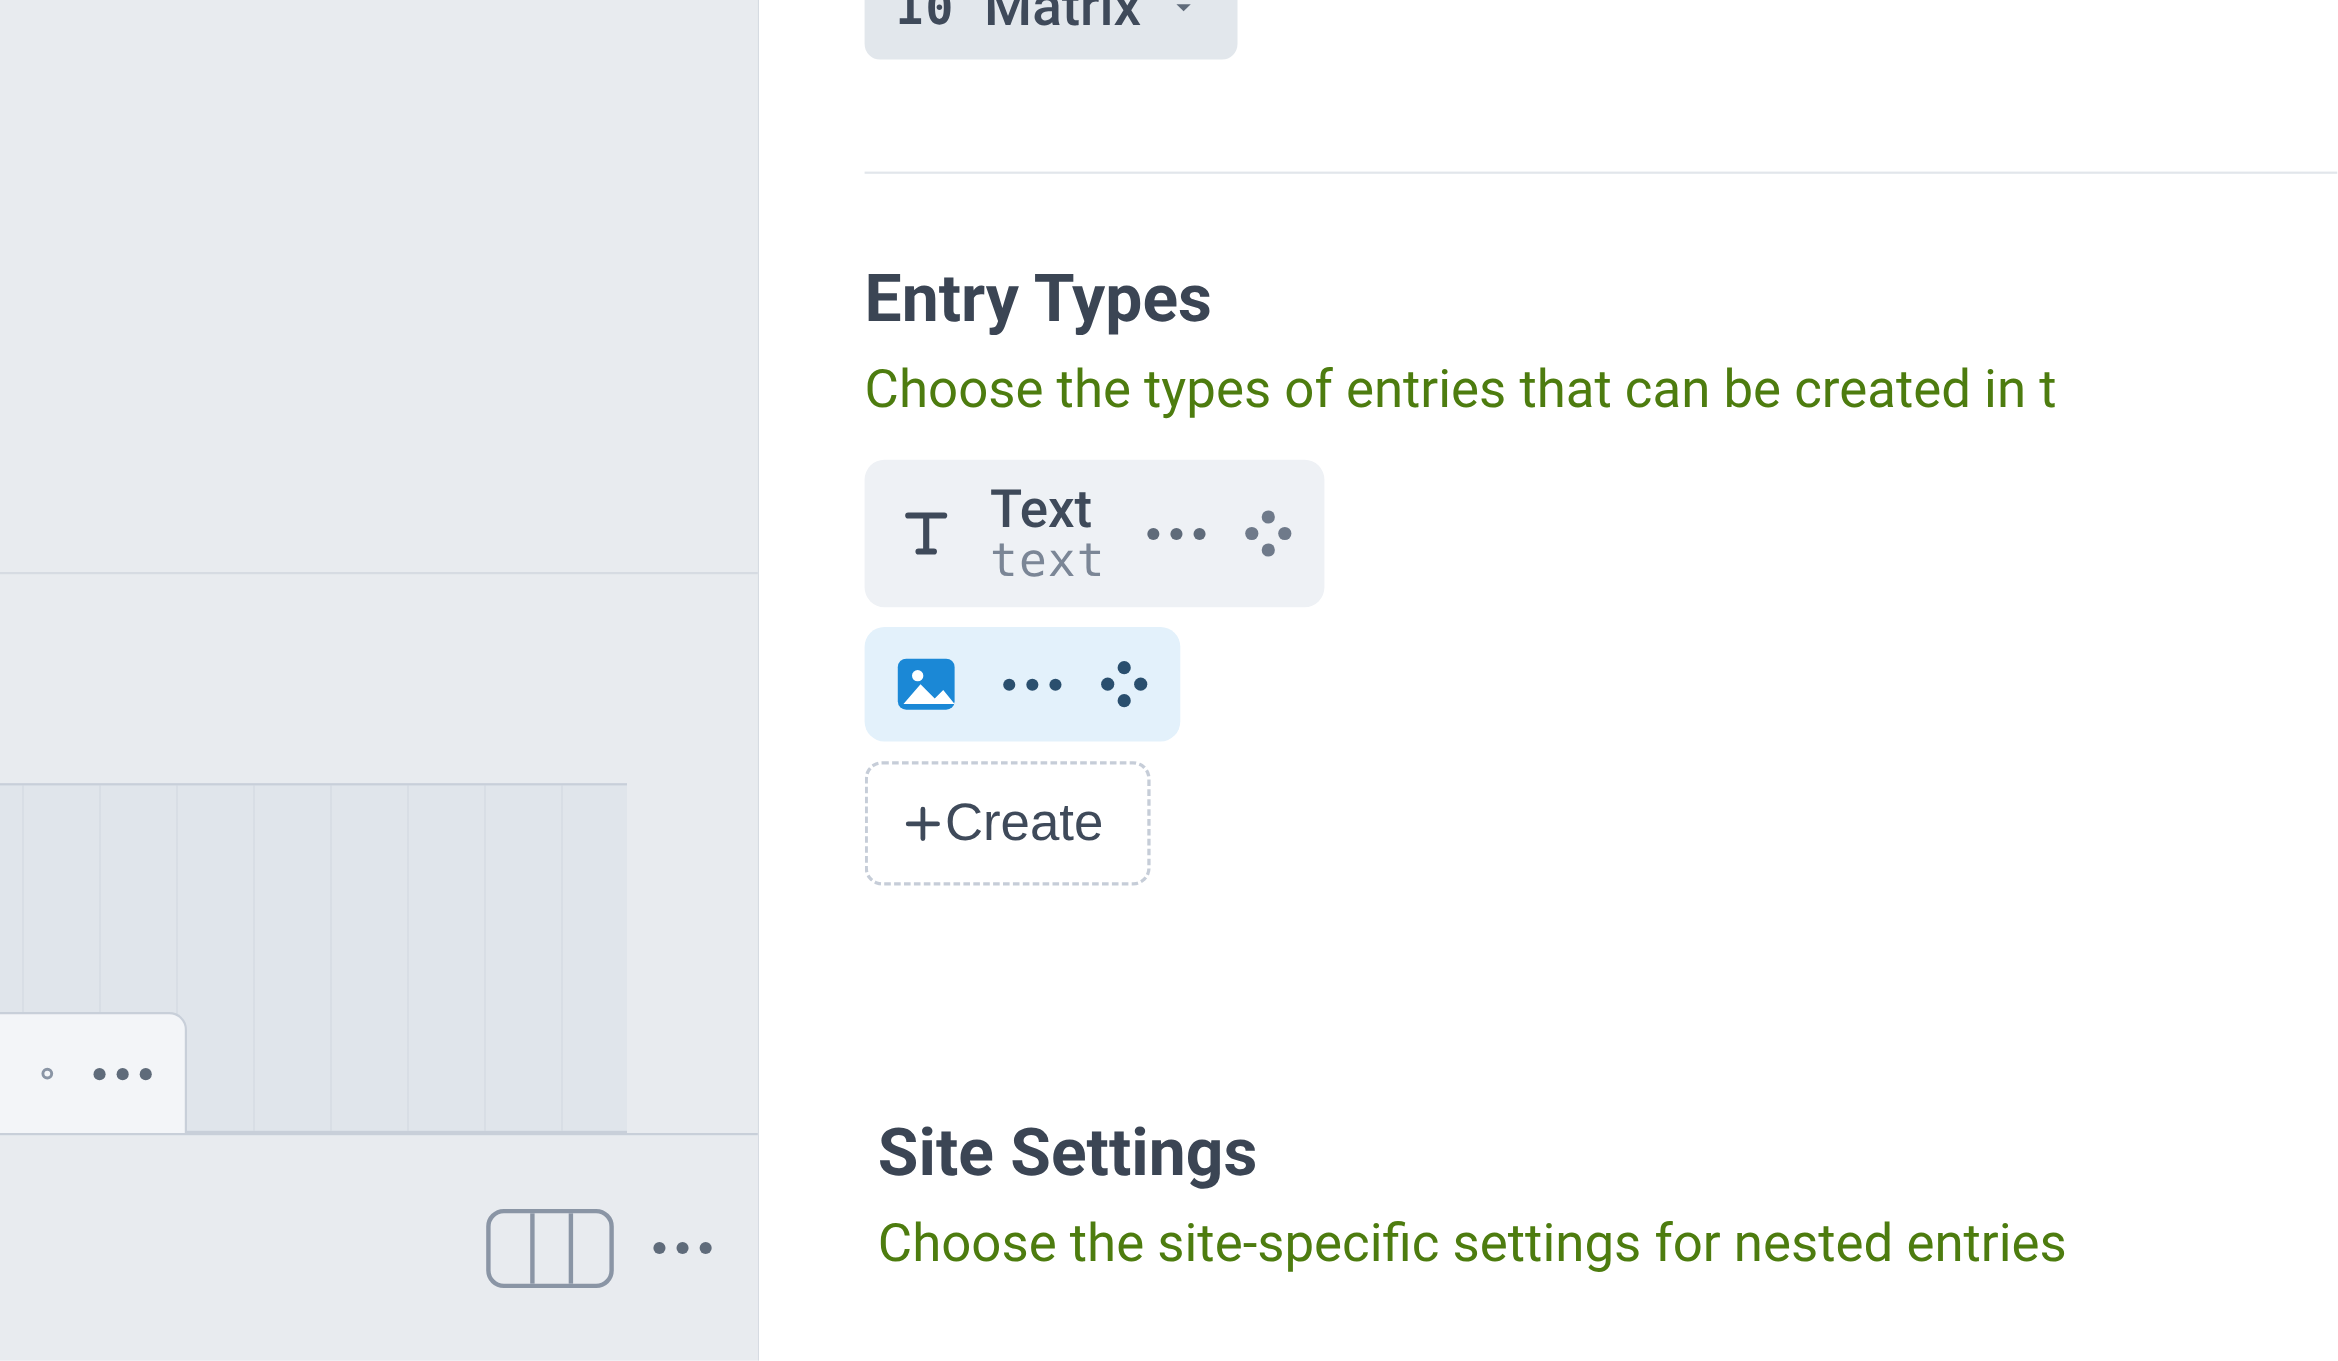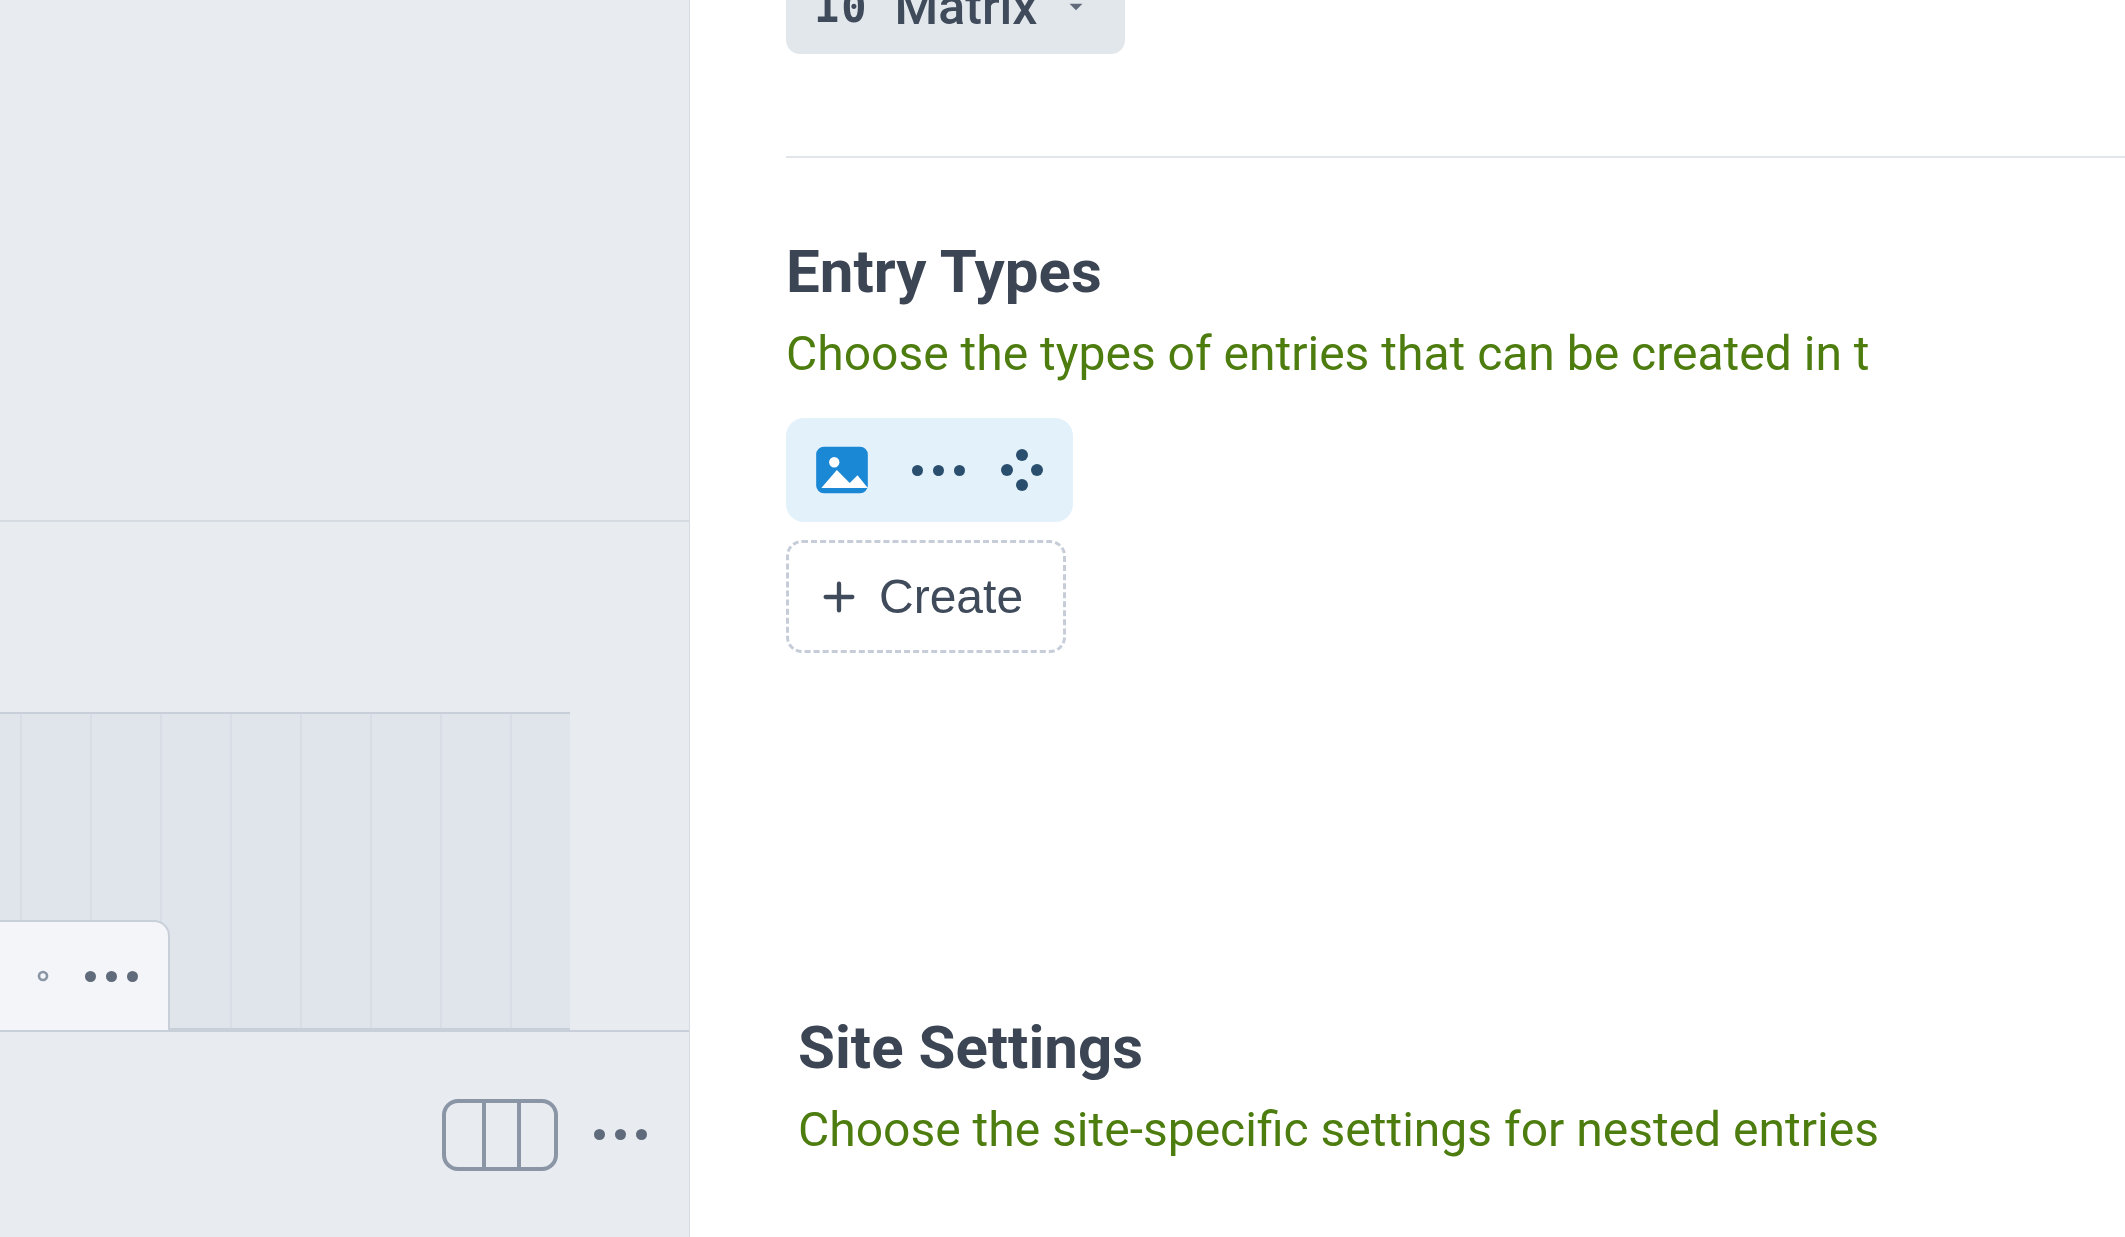--- a/index.html
+++ b/index.html
@@ -225,21 +225,20 @@
   }
   .chip-actions.active .move-icon .d { background: #2a4f6e; }
   .move-icon .d.u { top: 0; left: 15px; }
   .move-icon .d.b { bottom: 0; left: 15px; }
   .move-icon .d.l { top: 15px; left: 0; }
   .move-icon .d.r { top: 15px; right: 0; }
 
   .create-btn {
     display: inline-flex;
     align-items: center;
-    gap: 20px;
     border: 3px dashed #c6cdd8;
     border-radius: 16px;
     padding: 26px 40px 26px 30px;
     color: #3f4a5a;
     font-size: 48px;
     background: transparent;
   }
   .plus-svg { display: block; }
 
   
@@ -293,20 +292,44 @@
     </div>
 
     <hr class="rule">
 
     <section class="section-1">
       <h2 class="section-title">Entry Types</h2>
       <p class="section-desc">Choose the types of entries that can be created in t</p>
 
       <div class="entry-list">
 
+        <div class="entry-chip neutral">
+          <span class="entry-icon-box">
+            <svg width="56" height="56" viewBox="0 0 24 24" fill="none" stroke="#3f4a5a" stroke-width="2.4" stroke-linecap="round">
+              <path d="M5 5h14M12 5v14M9 19h6"></path>
+            </svg>
+          </span>
+          <span class="entry-labels">
+            <span class="entry-name">Text</span>
+            <span class="entry-handle">text</span>
+          </span>
+          <span class="chip-actions neutral">
+            <span class="dots-btn">
+              <span class="dot"></span>
+                <span class="dot"></span>
+                <span class="dot"></span>
+            </span>
+            <span class="move-icon">
+              <span class="d u"></span>
+                <span class="d b"></span>
+                <span class="d l"></span>
+                <span class="d r"></span>
+            </span>
+          </span>
+        </div>
 
         <div class="entry-chip active">
           <span class="entry-icon-box">
             <svg width="62" height="62" viewBox="0 0 24 24">
               <rect x="2" y="3" width="20" height="18" rx="3" fill="#1b88d6"></rect>
               <circle cx="9" cy="9" r="2" fill="#ffffff"></circle>
               <path d="M4 19l6-7 5 5 3-3 4 5v0H4z" fill="#ffffff"></path>
             </svg>
           </span>
           <span class="chip-actions active">

